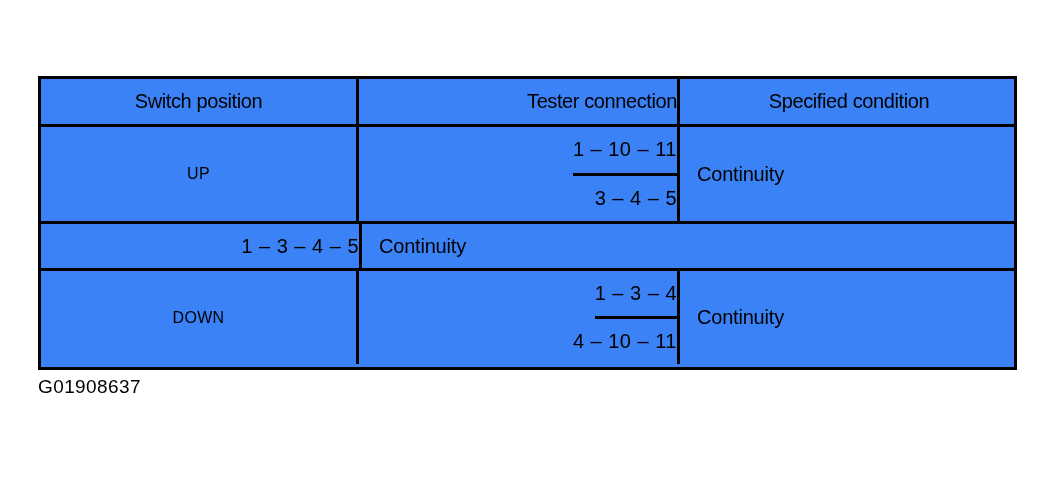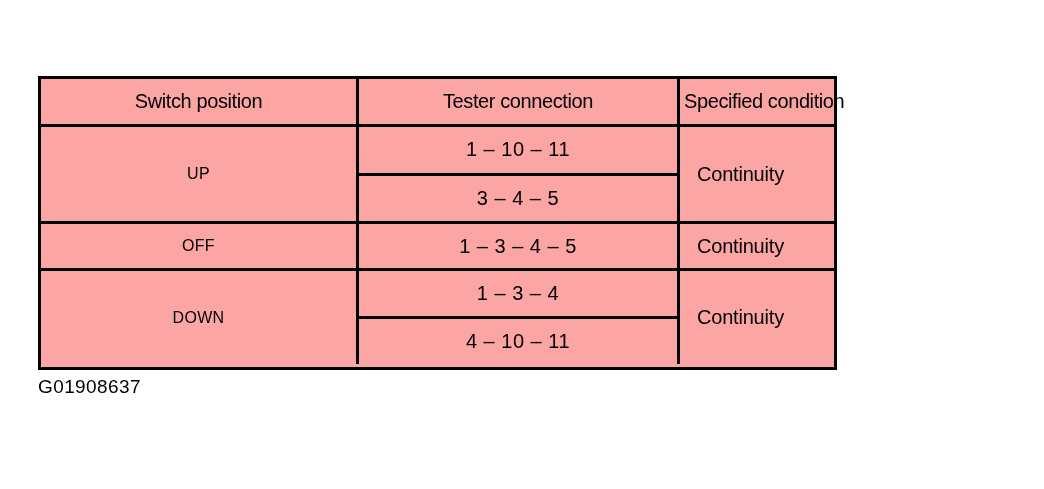--- a/index.html
+++ b/index.html
@@ -13,25 +13,25 @@
     position: relative;
     font-family: "Liberation Sans", sans-serif;
     color: #000000;
     overflow: hidden;
   }
 
   #spec-table {
     position: absolute;
     left: 38px;
     top: 76px;
-    width: 799px;
+    width: 979px;
     height: 294px;
     border: 3px solid #000;
     box-sizing: border-box;
-    background: #fca5a5;
+    background: #3b82f6;
   }
 
   .trow {
     display: flex;
     width: 100%;
     box-sizing: border-box;
   }
 
   .trow.header-row   { height: 48px; border-bottom: 3px solid #000; }
   .trow.row-up       { height: 97px; border-bottom: 3px solid #000; }
@@ -47,20 +47,21 @@
     align-items: center;
     justify-content: center;
   }
   .col2 {
     width: 321px;
     flex: 0 0 321px;
     border-right: 3px solid #000;
     box-sizing: border-box;
     display: flex;
     flex-direction: column;
+    align-items: flex-end;
   }
   .col3 {
     flex: 1 1 auto;
     box-sizing: border-box;
     display: flex;
     align-items: center;
     justify-content: flex-start;
     padding-left: 17px;
   }
 
@@ -132,23 +133,20 @@
       <div class="conn-cell">
         <span>3 – 4 – 5</span>
       </div>
     </div>
     <div class="col3">
       <span class="cond-text">Continuity</span>
     </div>
   </div>
 
   <div class="trow row-off">
-    <div class="col1">
-      <span class="switch-label">OFF</span>
-    </div>
     <div class="col2">
       <div class="conn-cell">
         <span>1 – 3 – 4 – 5</span>
       </div>
     </div>
     <div class="col3">
       <span class="cond-text">Continuity</span>
     </div>
   </div>
 

